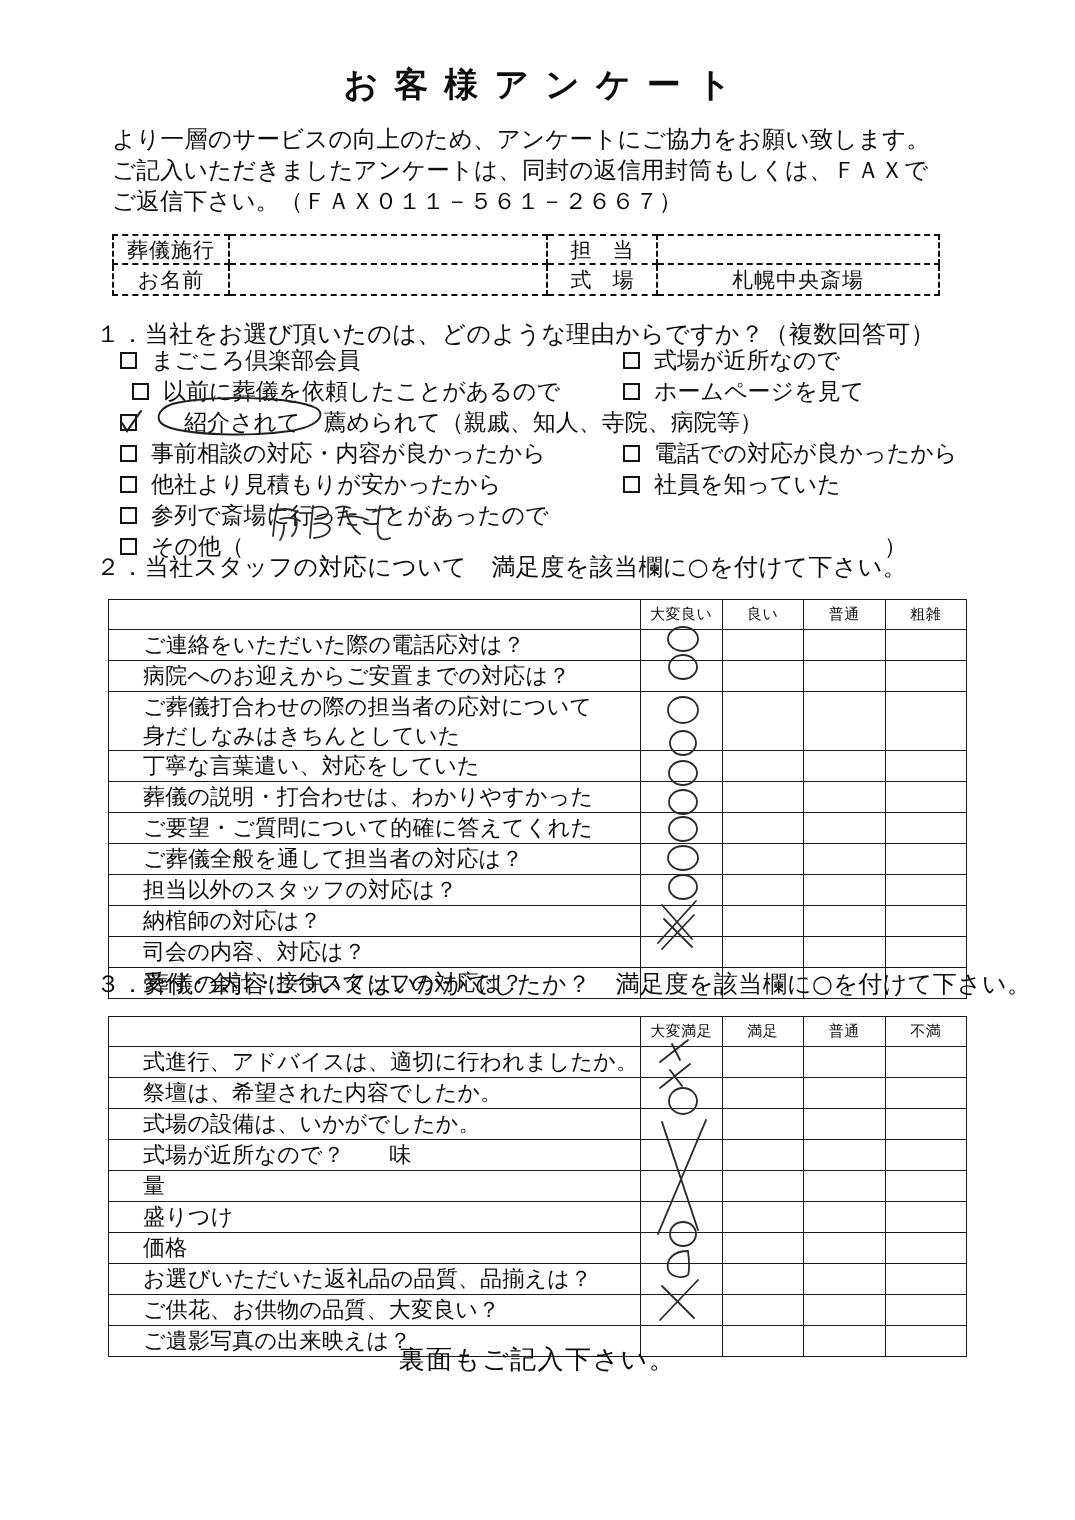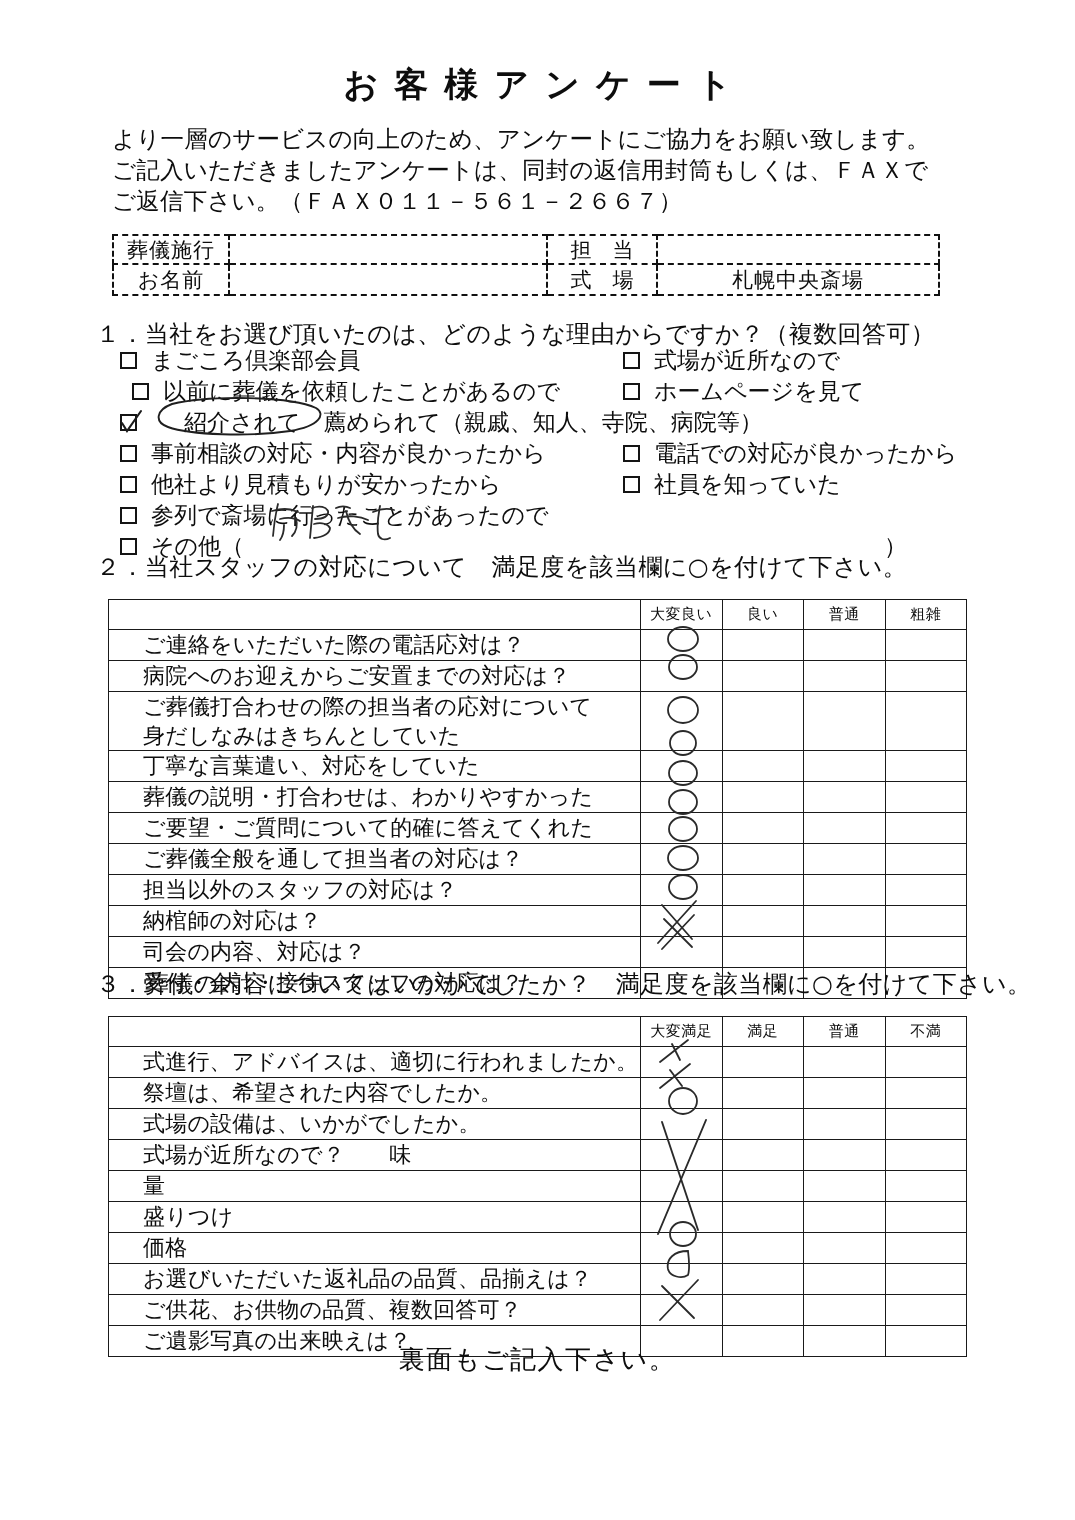--- a/index.html
+++ b/index.html
@@ -456,21 +456,21 @@
         <td class="rate"></td>
       </tr>
       <tr>
         <td class="lbl">お選びいただいた返礼品の品質、品揃えは？</td>
         <td class="rate"></td>
         <td class="rate"></td>
         <td class="rate"></td>
         <td class="rate"></td>
       </tr>
       <tr>
-        <td class="lbl">ご供花、お供物の品質、複数回答可？</td>
+        <td class="lbl">ご供花、お供物の品質、大変良い？</td>
         <td class="rate"></td>
         <td class="rate"></td>
         <td class="rate"></td>
         <td class="rate"></td>
       </tr>
       <tr>
         <td class="lbl">ご遺影写真の出来映えは？</td>
         <td class="rate"></td>
         <td class="rate"></td>
         <td class="rate"></td>

